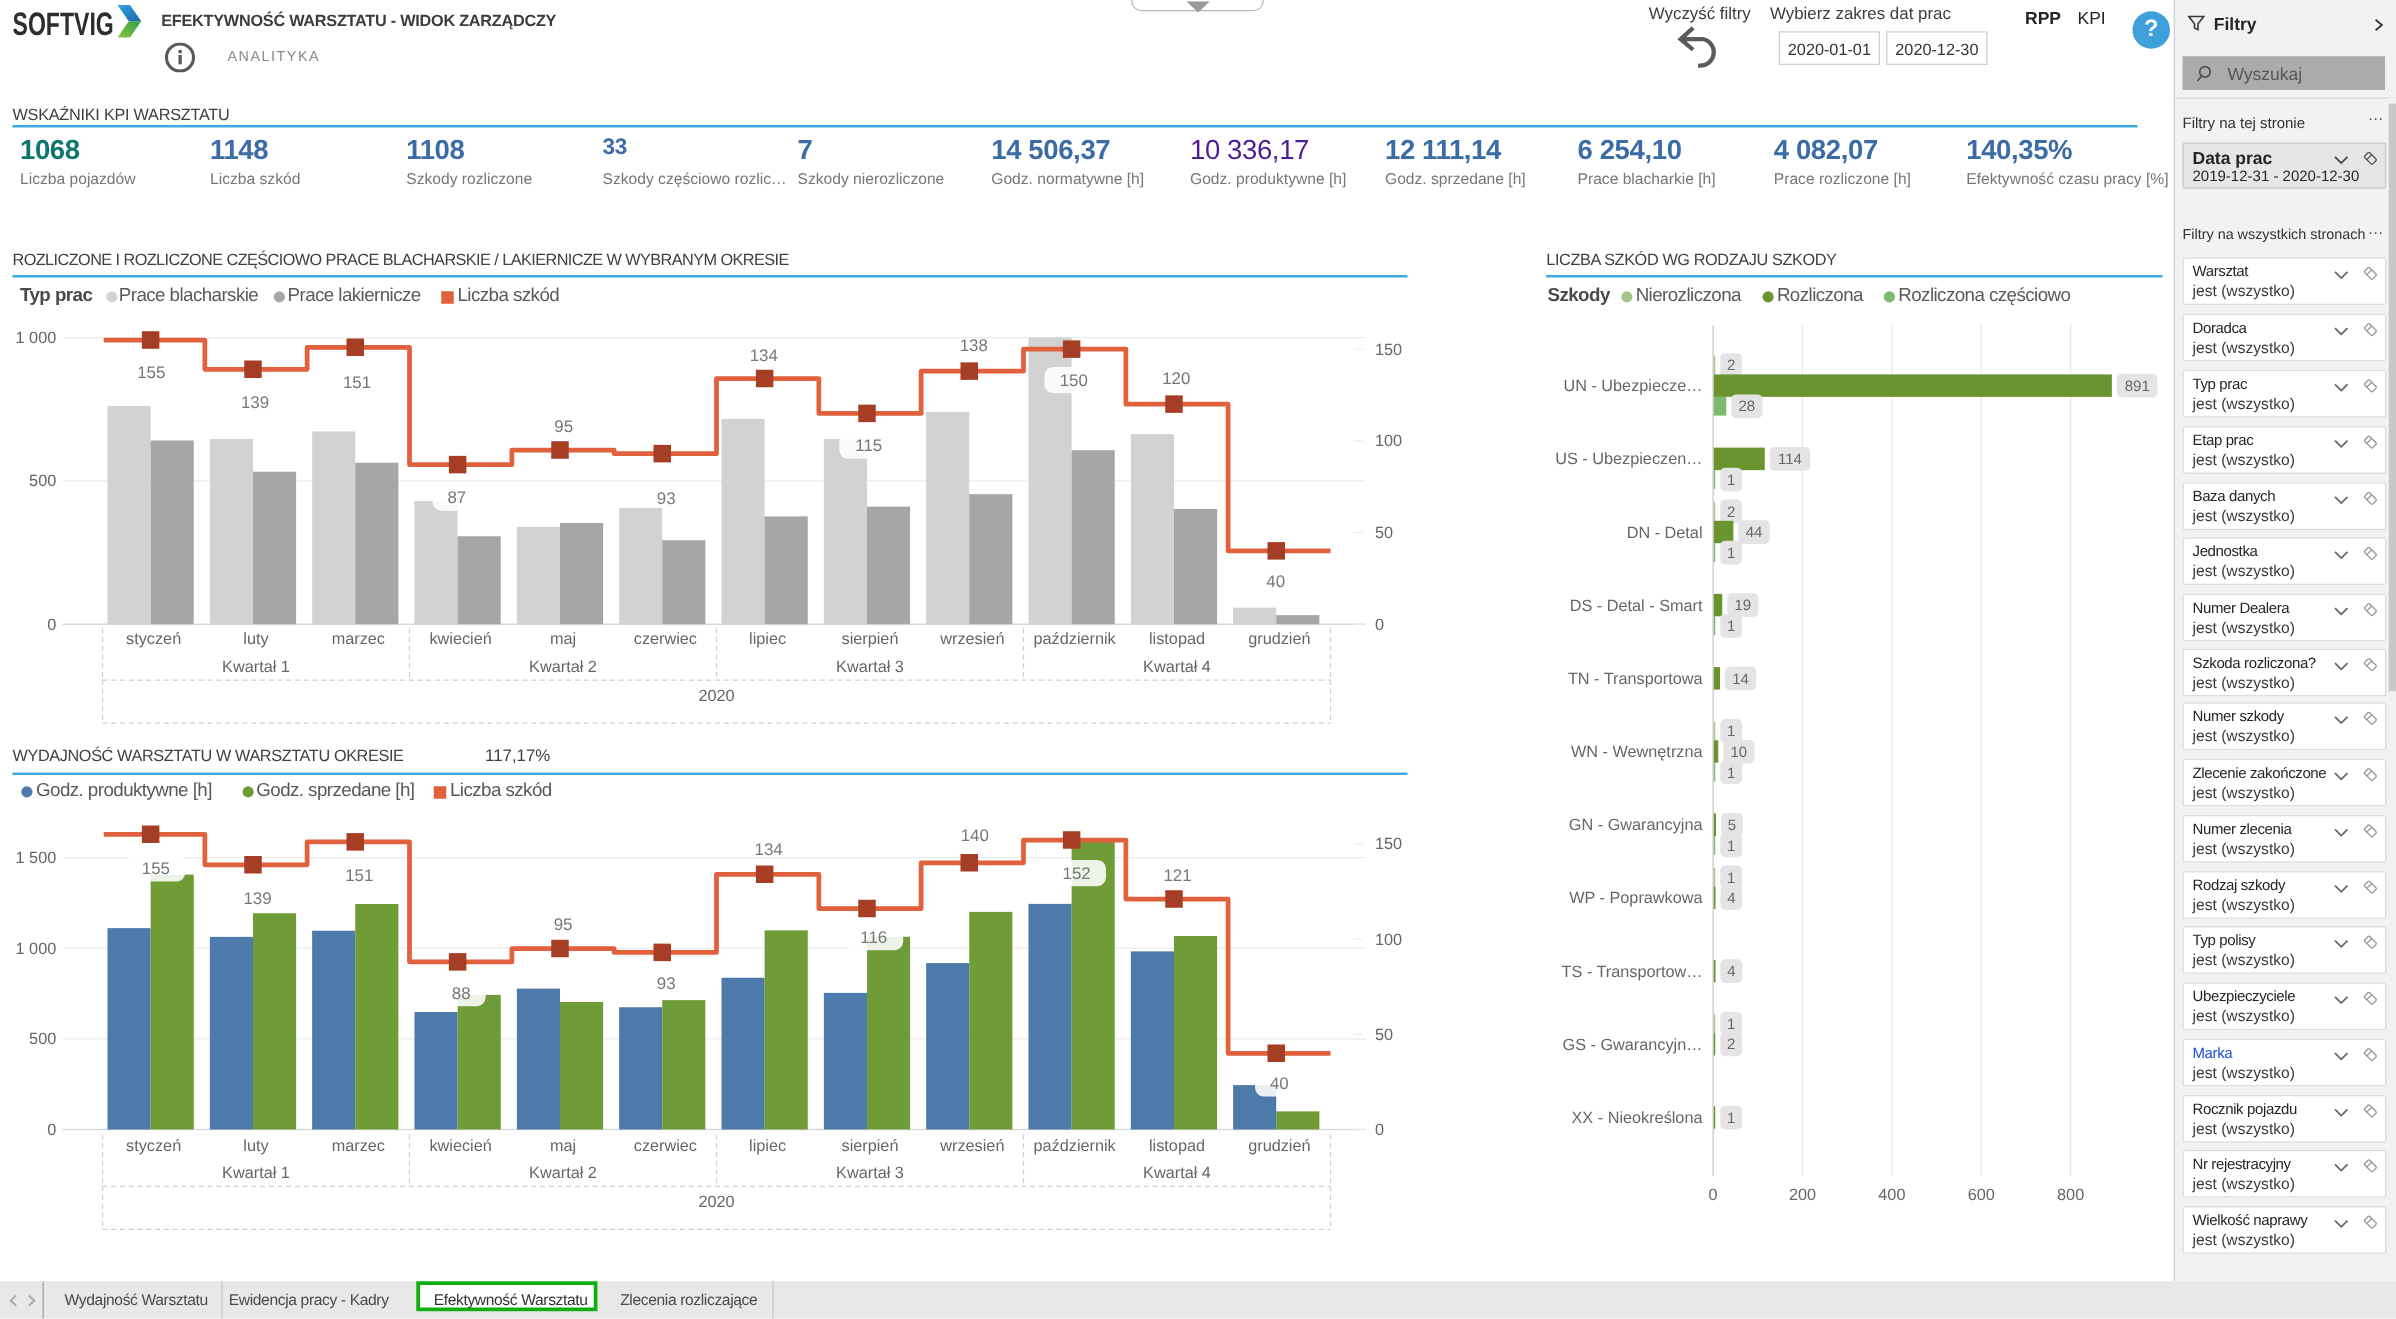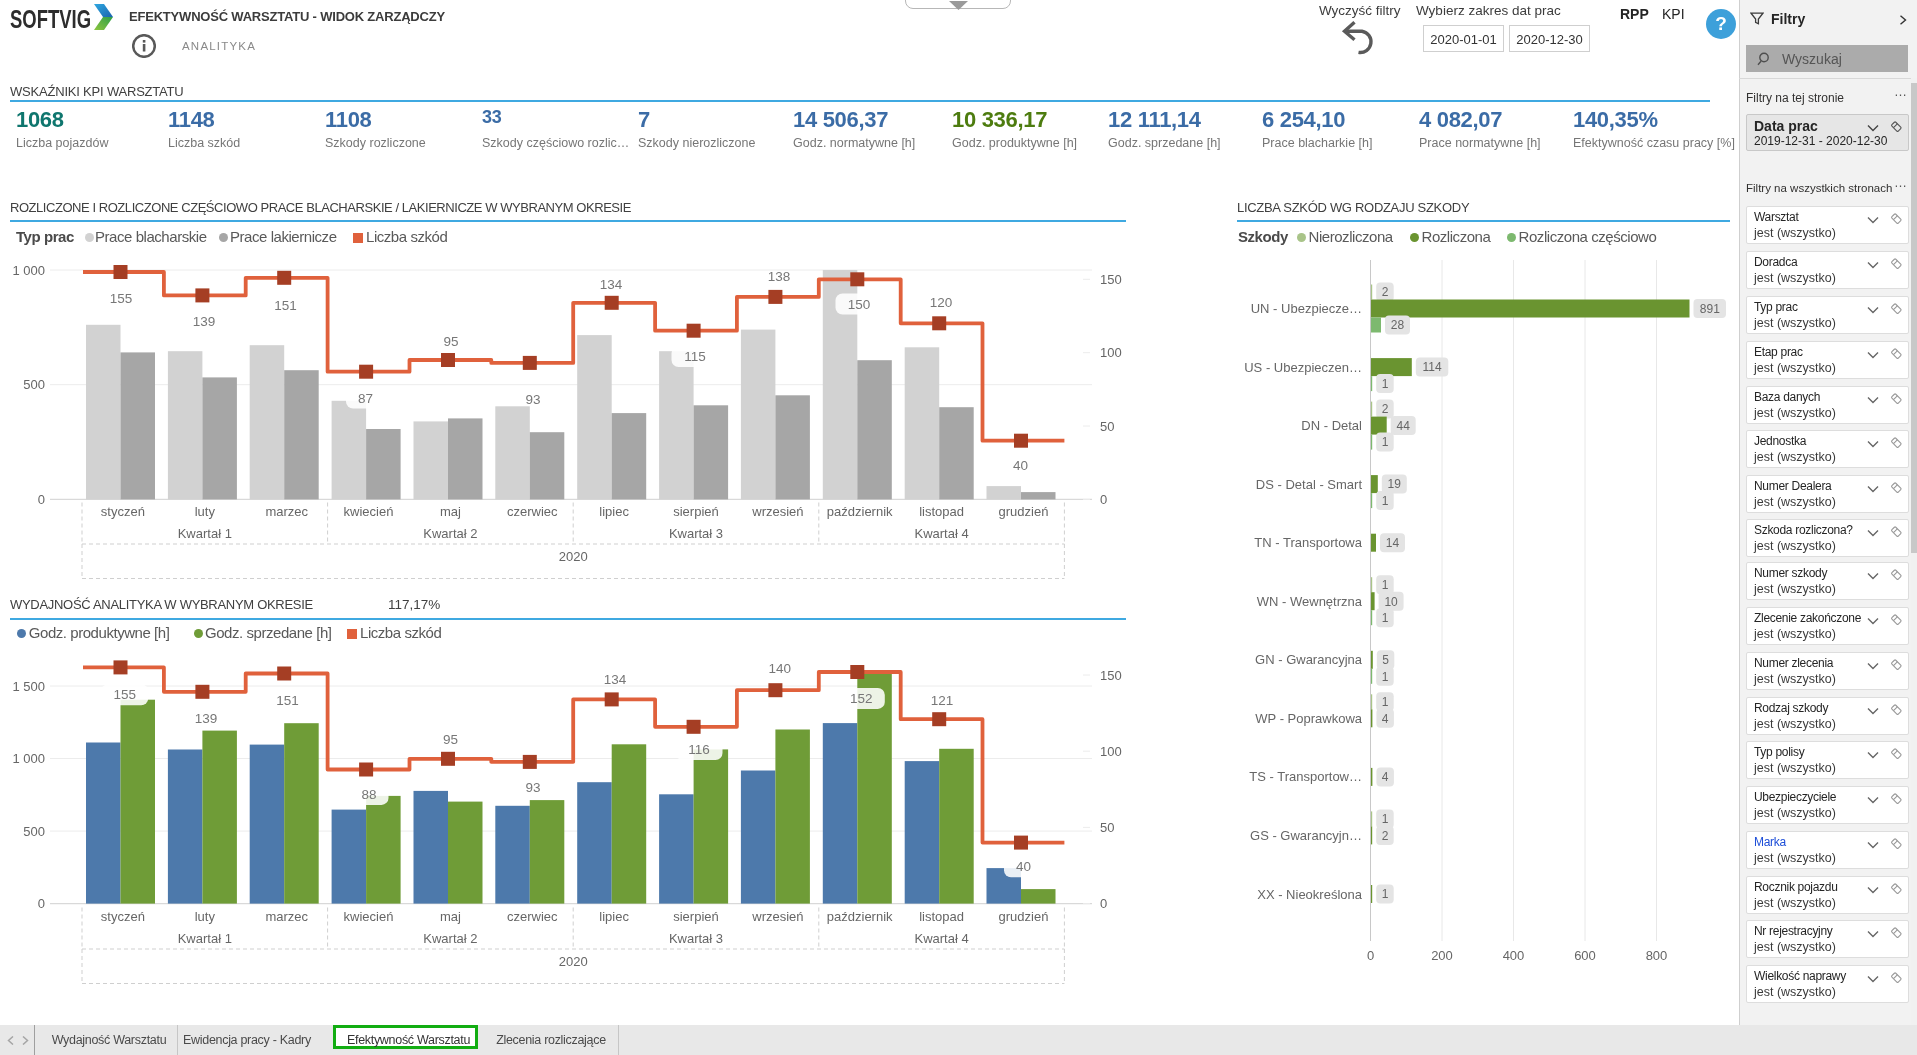--- a/index.html
+++ b/index.html
@@ -38,45 +38,45 @@
 <div style="position:absolute;left:1416px;top:3px;font-size:13.5px;color:#3c3c3c">Wybierz zakres dat prac</div>
 <div style="position:absolute;left:1423px;top:25px;width:81px;height:27px;background:#fff;border:1px solid #cfcfcf;line-height:27px;text-align:center;font-size:13px;color:#333">2020-01-01</div>
 <div style="position:absolute;left:1509px;top:25px;width:81px;height:27px;background:#fff;border:1px solid #cfcfcf;line-height:27px;text-align:center;font-size:13px;color:#333">2020-12-30</div>
 <div style="position:absolute;left:1620px;top:6px;font-size:14px;font-weight:bold;color:#252525">RPP</div>
 <div style="position:absolute;left:1662px;top:6px;font-size:14px;font-weight:normal;color:#252525">KPI</div>
 <div style="position:absolute;left:1706px;top:9px;width:30px;height:30px;border-radius:50%;background:#3da0da;color:#fff;font-size:19px;font-weight:bold;text-align:center;line-height:30px">?</div>
 <div style="position:absolute;left:10px;top:84px;font-size:13px;color:#404040;letter-spacing:-0.2px">WSKAŹNIKI KPI WARSZTATU</div>
 <div style="position:absolute;left:10px;top:100px;width:1700px;height:2px;background:#3fa9e1"></div>
 <div style="position:absolute;left:10px;top:200px;font-size:13px;color:#404040;letter-spacing:-0.45px">ROZLICZONE I ROZLICZONE CZĘŚCIOWO PRACE BLACHARSKIE / LAKIERNICZE W WYBRANYM OKRESIE</div>
 <div style="position:absolute;left:10px;top:220px;width:1116px;height:2px;background:#3fa9e1"></div>
-<div style="position:absolute;left:10px;top:597px;font-size:13px;color:#404040;letter-spacing:-0.3px">WYDAJNOŚĆ ANALITYKA W WYBRANYM OKRESIE</div>
+<div style="position:absolute;left:10px;top:597px;font-size:13px;color:#404040;letter-spacing:-0.3px">WYDAJNOŚĆ WARSZTATU W WARSZTATU OKRESIE</div>
 <div style="position:absolute;left:388px;top:597px;font-size:13.5px;color:#404040">117,17%</div>
 <div style="position:absolute;left:10px;top:618px;width:1116px;height:2px;background:#3fa9e1"></div>
 <div style="position:absolute;left:1237px;top:200px;font-size:13px;color:#404040;letter-spacing:-0.3px">LICZBA SZKÓD WG RODZAJU SZKODY</div>
 <div style="position:absolute;left:1237px;top:220px;width:493px;height:2px;background:#3fa9e1"></div>
 <div style="position:absolute;left:16px;top:107px;font-size:22px;font-weight:bold;color:#0f766e;letter-spacing:-0.3px">1068</div>
 <div style="position:absolute;left:16px;top:136px;font-size:12.5px;color:#767676;white-space:nowrap">Liczba pojazdów</div>
 <div style="position:absolute;left:168px;top:107px;font-size:22px;font-weight:bold;color:#3b6ca6;letter-spacing:-0.3px">1148</div>
 <div style="position:absolute;left:168px;top:136px;font-size:12.5px;color:#767676;white-space:nowrap">Liczba szkód</div>
 <div style="position:absolute;left:325px;top:107px;font-size:22px;font-weight:bold;color:#3b6ca6;letter-spacing:-0.3px">1108</div>
 <div style="position:absolute;left:325px;top:136px;font-size:12.5px;color:#767676;white-space:nowrap">Szkody rozliczone</div>
 <div style="position:absolute;left:482px;top:107px;font-size:18px;font-weight:bold;color:#3b6ca6;letter-spacing:-0.3px">33</div>
 <div style="position:absolute;left:482px;top:136px;font-size:12.5px;color:#767676;white-space:nowrap">Szkody częściowo rozlic…</div>
 <div style="position:absolute;left:638px;top:107px;font-size:22px;font-weight:bold;color:#3b6ca6;letter-spacing:-0.3px">7</div>
 <div style="position:absolute;left:638px;top:136px;font-size:12.5px;color:#767676;white-space:nowrap">Szkody nierozliczone</div>
 <div style="position:absolute;left:793px;top:107px;font-size:22px;font-weight:bold;color:#3b6ca6;letter-spacing:-0.3px">14 506,37</div>
 <div style="position:absolute;left:793px;top:136px;font-size:12.5px;color:#767676;white-space:nowrap">Godz. normatywne [h]</div>
-<div style="position:absolute;left:952px;top:107px;font-size:22px;font-weight:bold;color:#4d7c0f;letter-spacing:-0.3px">10 336,17</div>
+<div style="position:absolute;left:952px;top:107px;font-size:22px;font-weight:normal;color:#4c1d95;letter-spacing:-0.3px">10 336,17</div>
 <div style="position:absolute;left:952px;top:136px;font-size:12.5px;color:#767676;white-space:nowrap">Godz. produktywne [h]</div>
 <div style="position:absolute;left:1108px;top:107px;font-size:22px;font-weight:bold;color:#3b6ca6;letter-spacing:-0.3px">12 111,14</div>
 <div style="position:absolute;left:1108px;top:136px;font-size:12.5px;color:#767676;white-space:nowrap">Godz. sprzedane [h]</div>
 <div style="position:absolute;left:1262px;top:107px;font-size:22px;font-weight:bold;color:#3b6ca6;letter-spacing:-0.3px">6 254,10</div>
 <div style="position:absolute;left:1262px;top:136px;font-size:12.5px;color:#767676;white-space:nowrap">Prace blacharkie [h]</div>
 <div style="position:absolute;left:1419px;top:107px;font-size:22px;font-weight:bold;color:#3b6ca6;letter-spacing:-0.3px">4 082,07</div>
-<div style="position:absolute;left:1419px;top:136px;font-size:12.5px;color:#767676;white-space:nowrap">Prace normatywne [h]</div>
+<div style="position:absolute;left:1419px;top:136px;font-size:12.5px;color:#767676;white-space:nowrap">Prace rozliczone [h]</div>
 <div style="position:absolute;left:1573px;top:107px;font-size:22px;font-weight:bold;color:#3b6ca6;letter-spacing:-0.3px">140,35%</div>
 <div style="position:absolute;left:1573px;top:136px;font-size:12.5px;color:#767676;white-space:nowrap">Efektywność czasu pracy [%]</div>
 <div style="position:absolute;left:16px;top:228px;font-size:15px;letter-spacing:-0.45px;font-weight:bold;color:#4a4a4a">Typ prac</div>
 <div style="position:absolute;left:85px;top:232.5px;width:9.4px;height:9.4px;border-radius:50%;background:#d2d2d2"></div>
 <div style="position:absolute;left:95px;top:228px;font-size:15px;letter-spacing:-0.45px;color:#595959">Prace blacharskie</div>
 <div style="position:absolute;left:219px;top:232.5px;width:9.4px;height:9.4px;border-radius:50%;background:#a6a6a6"></div>
 <div style="position:absolute;left:230px;top:228px;font-size:15px;letter-spacing:-0.45px;color:#595959">Prace lakiernicze</div>
 <div style="position:absolute;left:353px;top:232.5px;width:10px;height:10px;background:#e0613c"></div>
 <div style="position:absolute;left:366px;top:228px;font-size:15px;letter-spacing:-0.45px;color:#595959">Liczba szkód</div>
 <div style="position:absolute;left:17px;top:628.5px;width:9.4px;height:9.4px;border-radius:50%;background:#4d79ab"></div>

